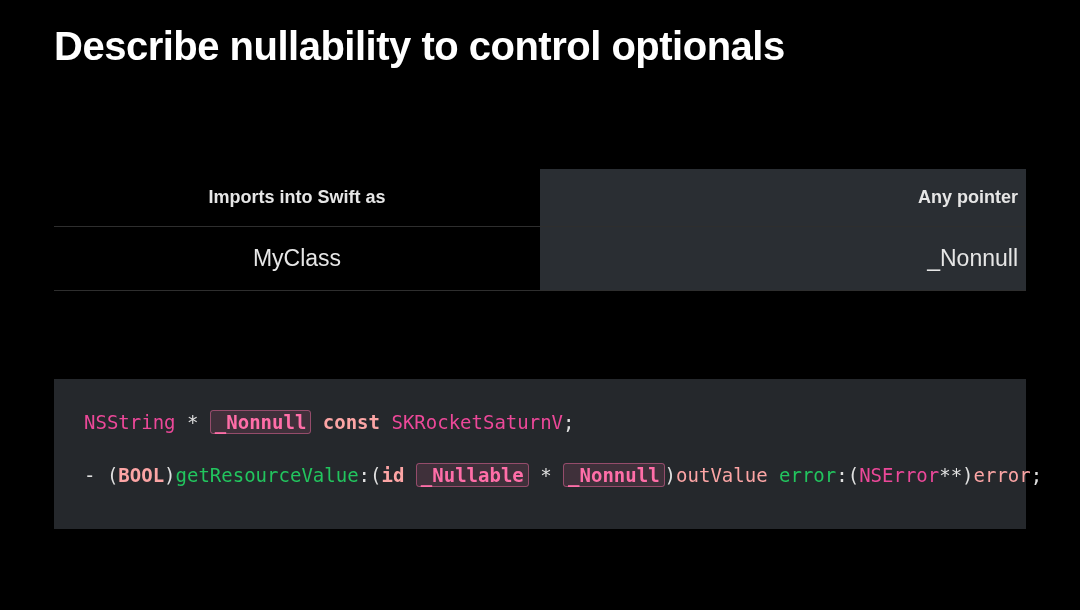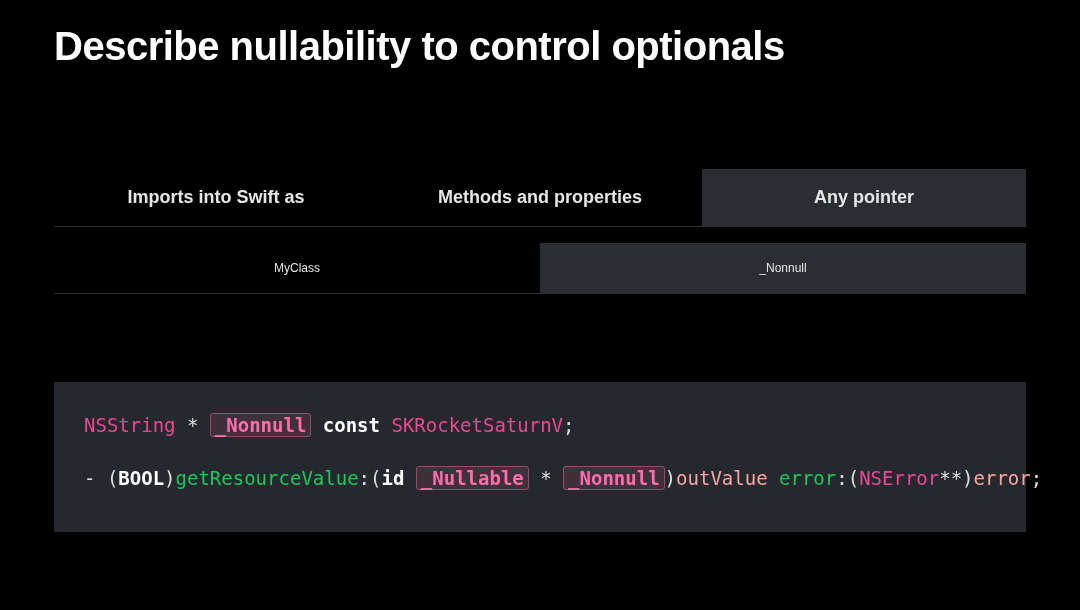--- a/index.html
+++ b/index.html
@@ -19,52 +19,52 @@
   .title {
     font-size: 40px;
     font-weight: 700;
     letter-spacing: -0.5px;
     margin-bottom: 100px;
   }
   .table {
     display: flex;
     flex-direction: column;
     width: 100%;
-    gap: 16px;
   }
   .row {
     display: flex;
     border-bottom: 1px solid rgba(255,255,255,0.18);
   }
   .row.header .cell {
     font-weight: 600;
     font-size: 18px;
   }
   .cell {
     flex: 1;
     text-align: center;
     padding: 18px 8px;
-    font-size: 12px;
+    font-size: 23px;
     color: #e6e6e6;
   }
   .col-highlight {
     background: #2a2e33;
+    text-align: right;
   }
   .code-block {
     margin-top: 88px;
     background: #25282c;
     padding: 30px 30px 40px 30px;
     font-family: "SF Mono", Menlo, Consolas, monospace;
     font-size: 19px;
     line-height: 1.4;
     white-space: pre;
     color: #d7d7d7;
   }
   .tok-type   { color: #ec4899; }
-  .tok-keyword{ color: #ffffff; font-weight: 600; }
+  .tok-keyword{ color: #fca5a5; font-weight: 600; }
   .tok-func   { color: #22c55e; }
   .tok-param  { color: #fca5a5; }
   .tok-plain  { color: #e0e0e0; }
   .annot {
     color: #ff6ea8;
     font-weight: 600;
     background: rgba(255,110,168,0.12);
     border: 1px solid rgba(255,110,168,0.45);
     border-radius: 3px;
     padding: 0 4px;
@@ -73,21 +73,20 @@
 </head>
 <body>
 
 <div class="slide">
 
   <h1 class="title">Describe nullability to control optionals</h1>
 
   <div class="table">
     <div class="row header">
       <div class="cell">Imports into Swift as</div>
-      <div class="cell">Methods and properties</div>
       <div class="cell col-highlight">Any pointer</div>
     </div>
     <div class="row">
       <div class="cell">MyClass</div>
       <div class="cell col-highlight">_Nonnull</div>
     </div>
   </div>
 
   <div class="code-block"><span class="tok-type">NSString</span><span class="tok-plain"> * </span><span class="annot">_Nonnull</span><span class="tok-keyword"> const </span><span class="tok-type">SKRocketSaturnV</span><span class="tok-plain">;</span>
 

